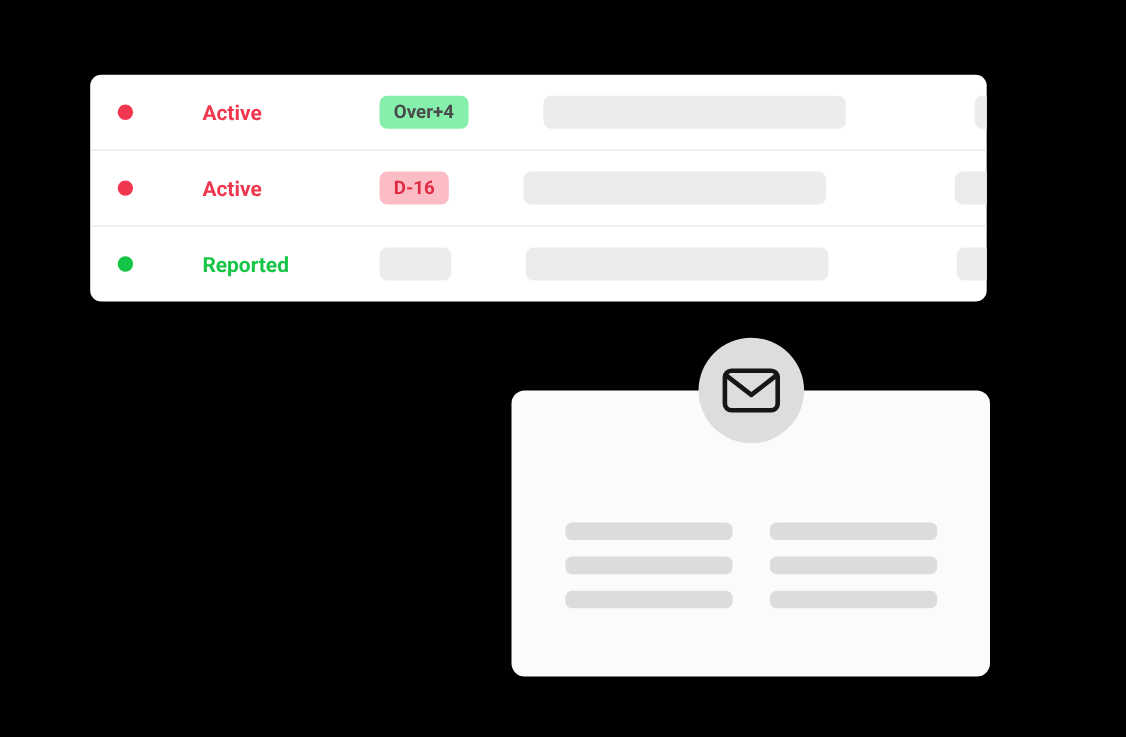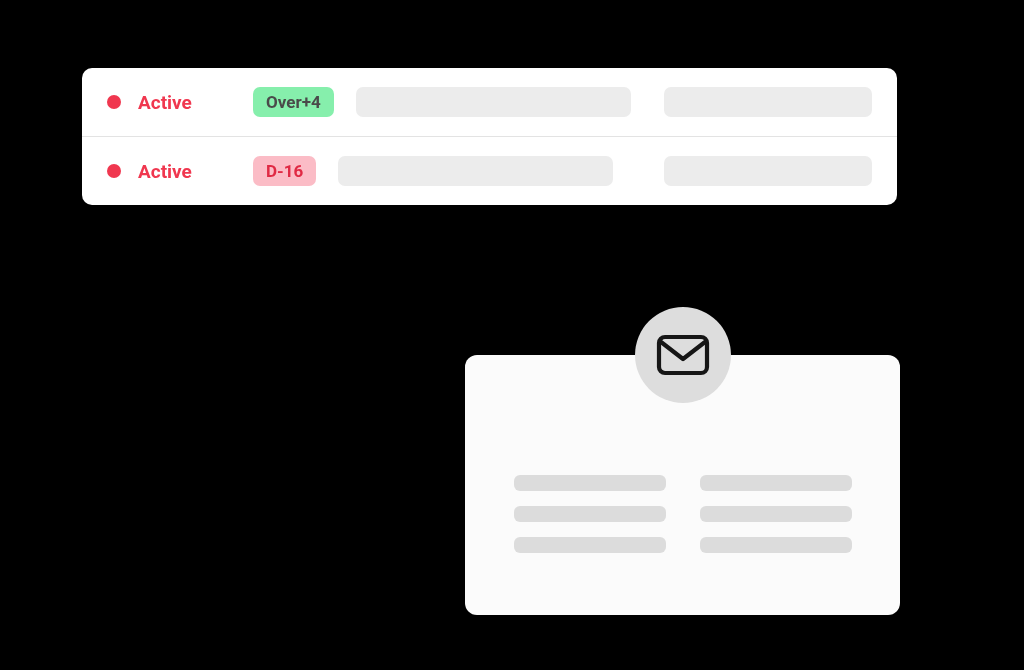--- a/index.html
+++ b/index.html
@@ -23,20 +23,21 @@
       background: #ffffff;
       border-radius: 10px;
       box-shadow: 0 3px 10px rgba(0,0,0,0.28);
       overflow: hidden;
     }
     .status-row {
       display: flex;
       align-items: center;
       padding: 19px 25px;
       border-bottom: 1px solid #e3e3e3;
+      gap: 46px;
     }
     .status-row:last-child {
       border-bottom: none;
     }
     .status-dot {
       width: 14px;
       height: 14px;
       border-radius: 50%;
       flex-shrink: 0;
     }
@@ -159,20 +160,28 @@
     <span class="skeleton-short"></span>
   </div>
   <div class="status-row">
     <span class="status-dot dot-red"></span>
     <span class="status-label label-red">Active</span>
     <span class="pill pill-pink">D-16</span>
     <span class="skeleton-long"></span>
     <span class="spacer-flex"></span>
     <span class="skeleton-short"></span>
   </div>
+  <div class="status-row">
+    <span class="status-dot dot-green"></span>
+    <span class="status-label label-green">Reported</span>
+    <span class="pill pill-placeholder"></span>
+    <span class="skeleton-long"></span>
+    <span class="spacer-flex"></span>
+    <span class="skeleton-short"></span>
+  </div>
 </div>
 
 <div class="mail-card">
   <div class="mail-icon-circle">
     <svg width="54" height="42" viewBox="0 0 54 42" fill="none">
       <rect x="3" y="3" width="48" height="36" rx="6" ry="6" fill="none" stroke="#161616" stroke-width="4.2"></rect>
       <path d="M5 8 L27 25 L49 8" fill="none" stroke="#161616" stroke-width="4.2" stroke-linecap="round" stroke-linejoin="round"></path>
     </svg>
   </div>
   <div class="mail-content">

